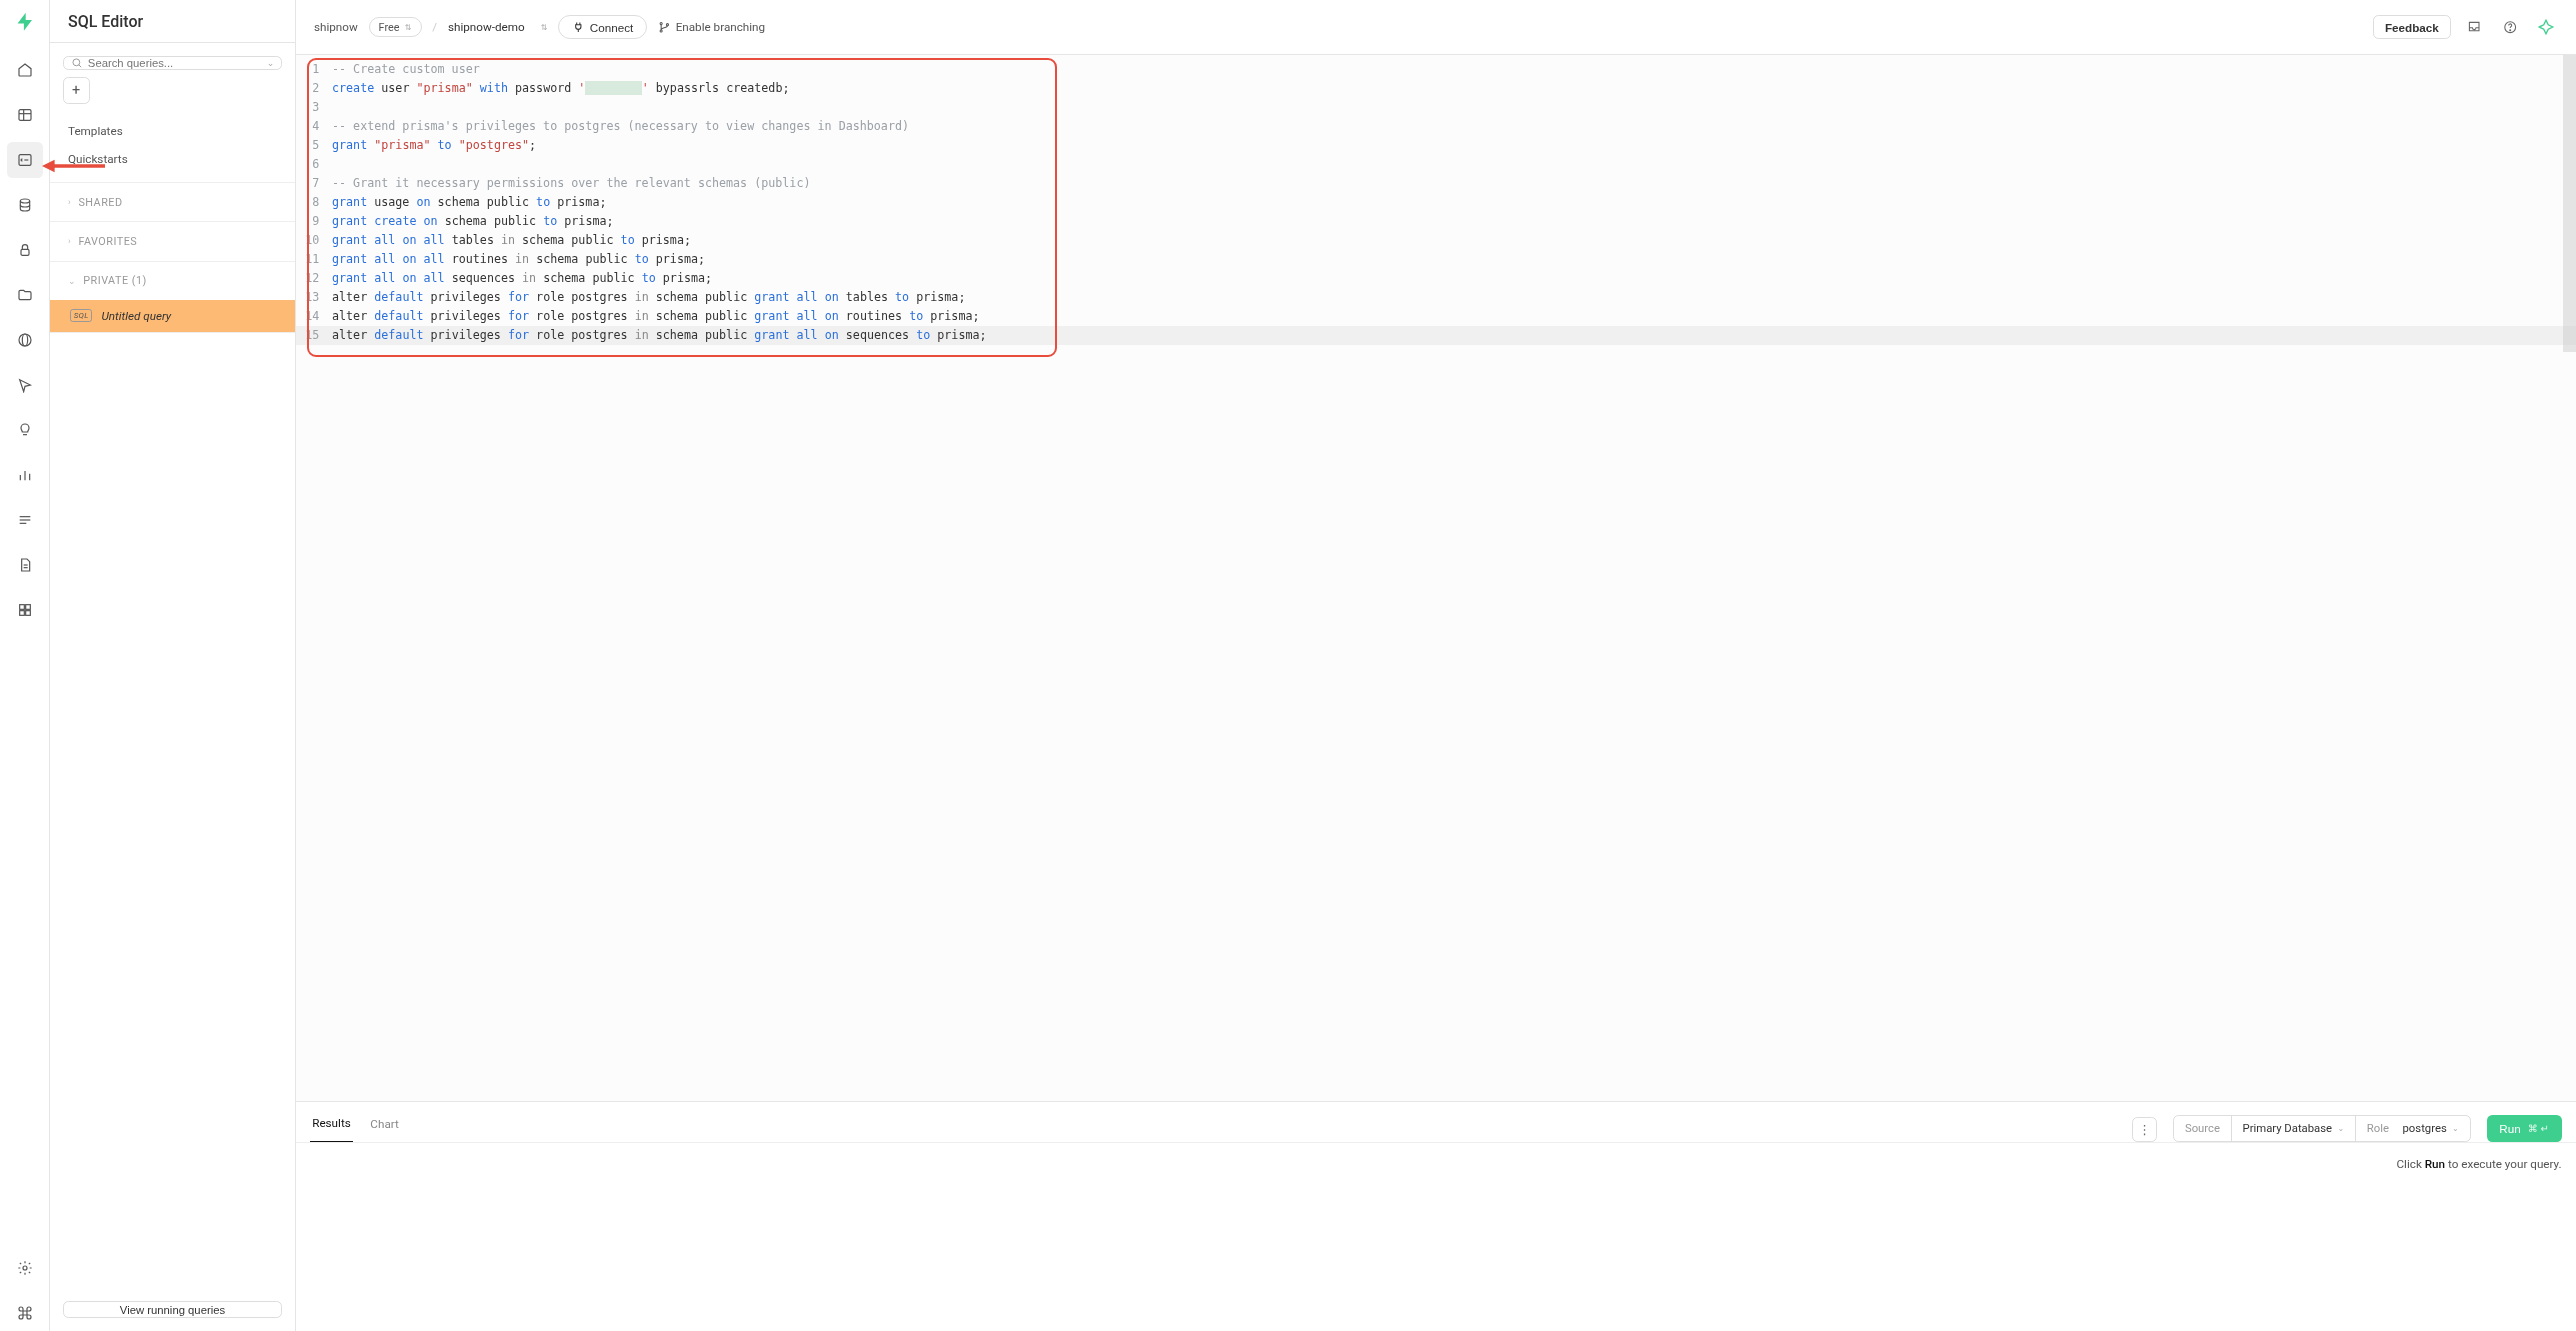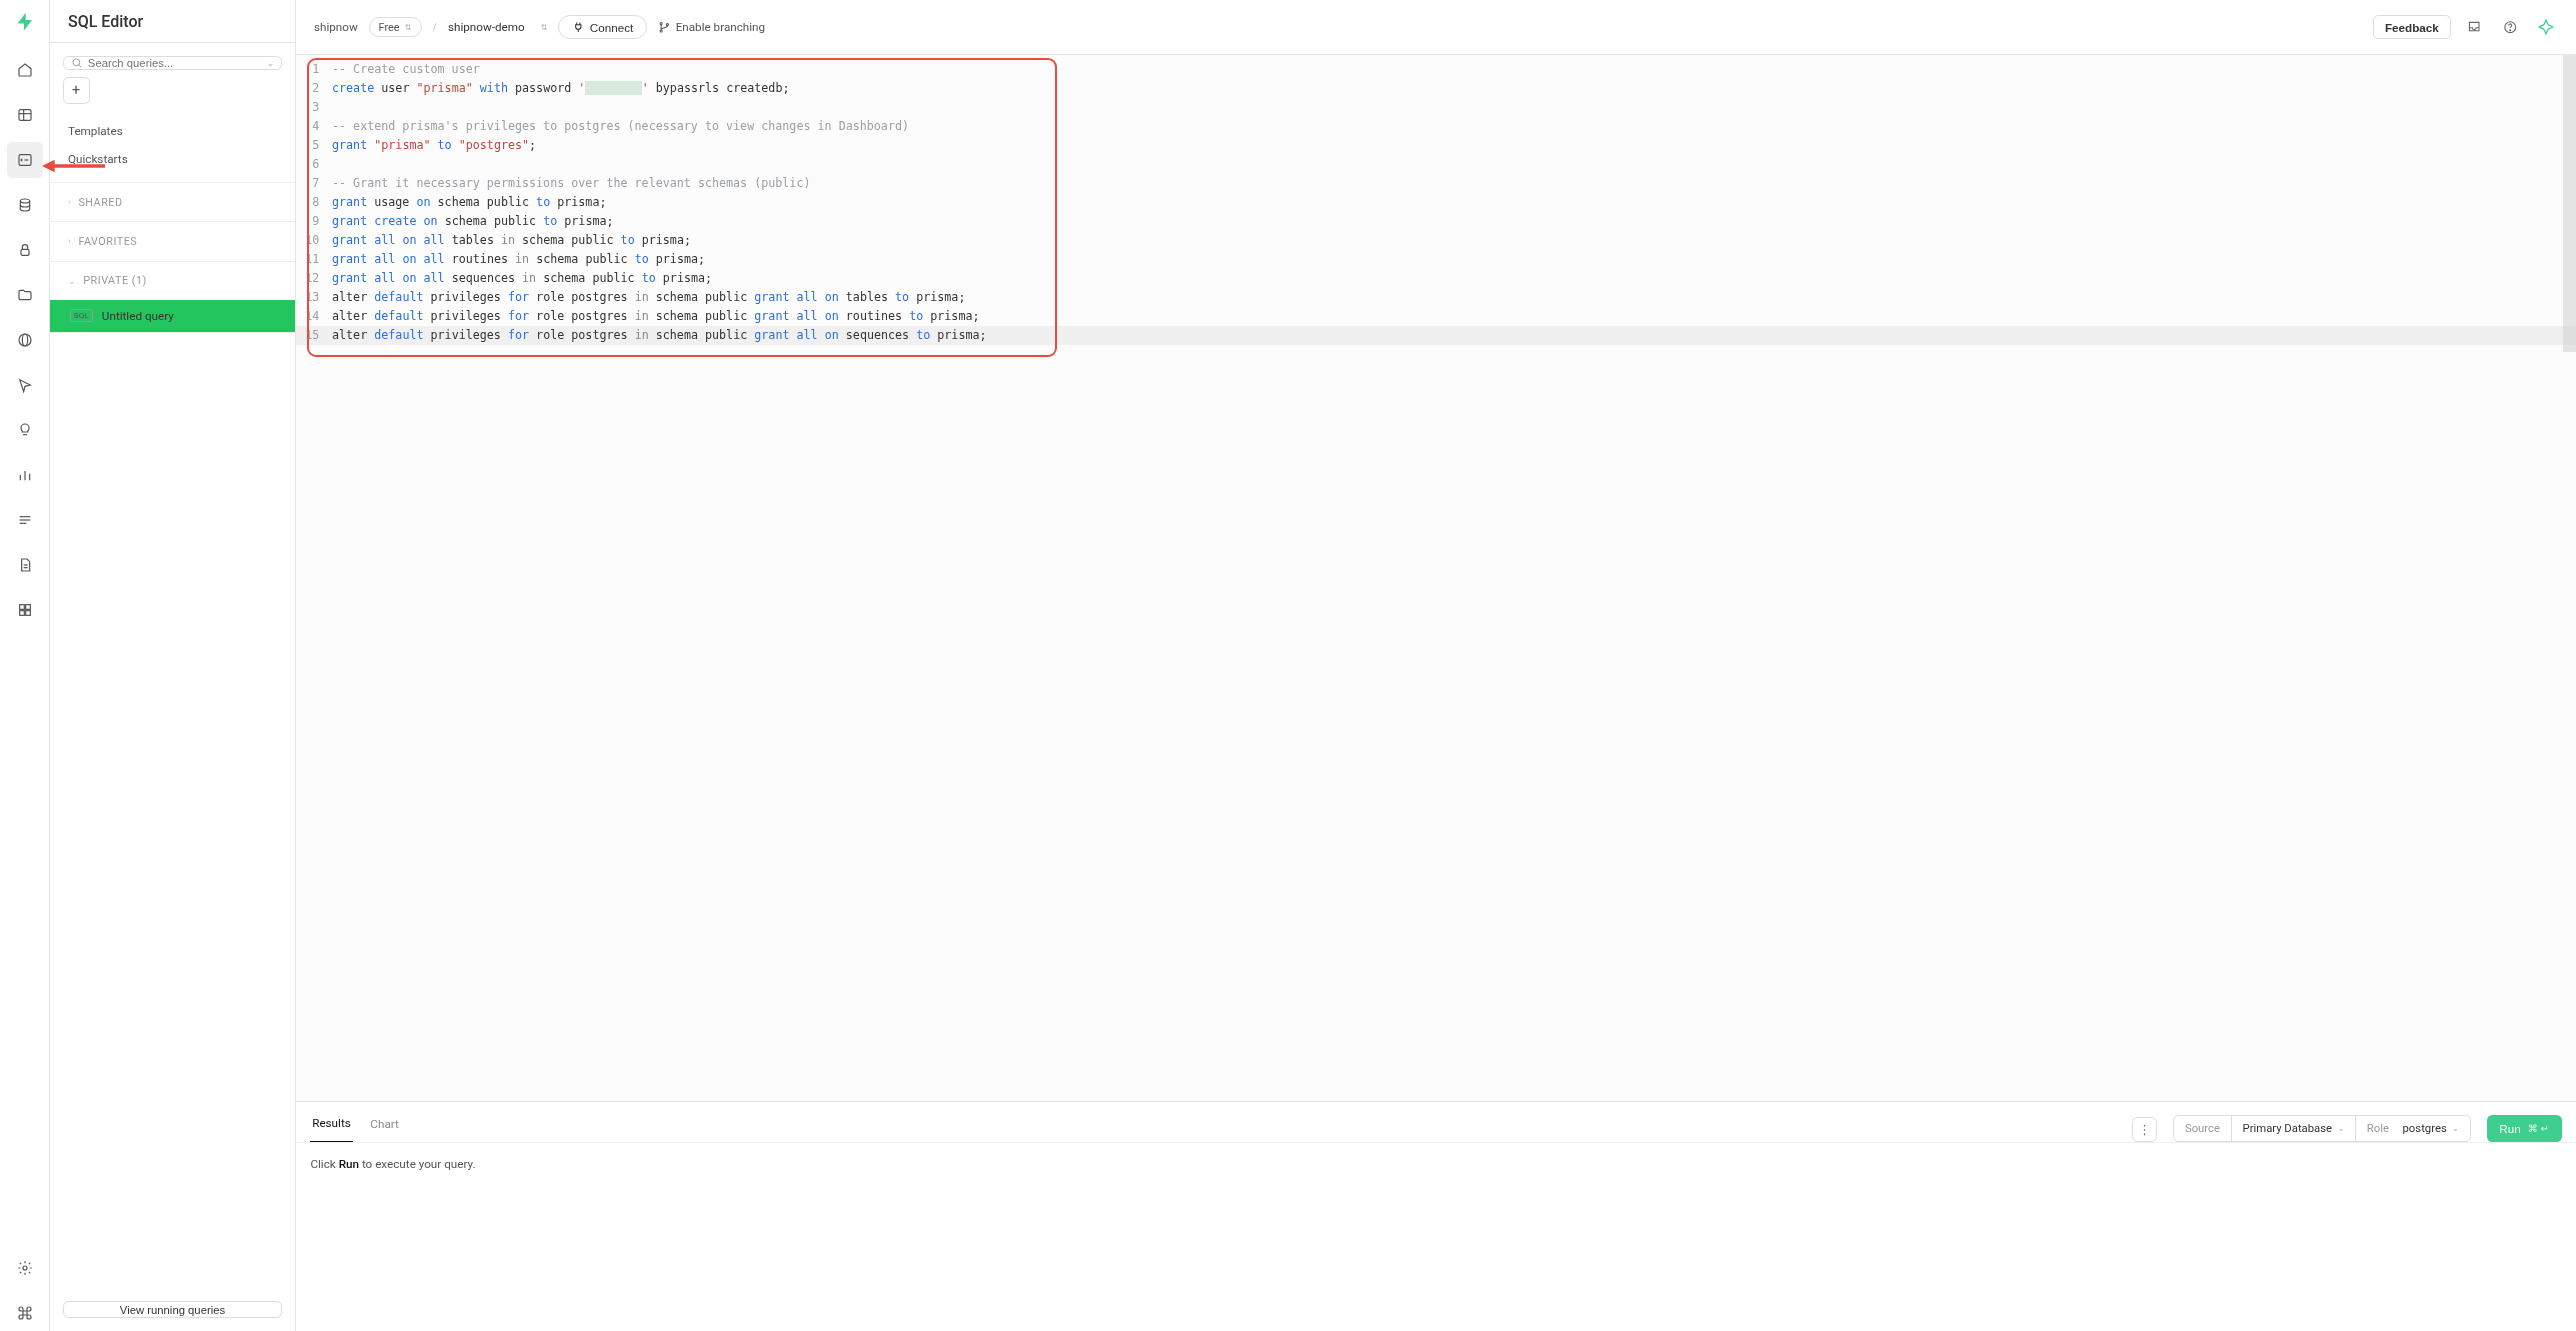--- a/index.html
+++ b/index.html
@@ -20,21 +20,21 @@
 .search-box { flex: 1; display: flex; align-items: center; border: 0.9px solid #ddd; border-radius: 5.4px; padding: 0 7.2px; height: 27px; color: #999; gap: 5.4px; background: #fff; }
 .search-box input { border: none; outline: none; flex: 1; font-size: 11.3px; color: #555; background: transparent; }
 .search-box .chev { font-size: 9px; color: #aaa; }
 .add-btn { width: 27px; height: 27px; border: 0.9px solid #ddd; border-radius: 5.4px; display: flex; align-items: center; justify-content: center; cursor: pointer; color: #555; font-size: 14.4px; }
 .sidebar-links { padding: 3.6px 0 9px 0; border-bottom: 0.9px solid #eee; }
 .sidebar-links .link { padding: 7.2px 18px; font-size: 11.7px; color: #555; cursor: pointer; }
 .sidebar-section { border-bottom: 0.9px solid #eee; }
 .section-head { display: flex; align-items: center; gap: 7.2px; padding: 12.6px 18px; font-size: 10.8px; letter-spacing: 0.5px; color: #999; cursor: pointer; }
 .section-head .chev { font-size: 9px; color: #bbb; }
 .query-item { display: flex; align-items: center; gap: 9px; padding: 9px 18px 9px 20px; font-size: 11.7px; color: #333; cursor: pointer; }
-.query-item.active { background: #22c55e; }
+.query-item.active { background: #fdba74; font-style: italic; }
 .sql-badge { font-size: 8px; border: 0.9px solid #999; border-radius: 2.7px; padding: 0.9px 2.7px; color: #555; letter-spacing: 0.3px; }
 .sidebar-footer { margin-top: auto; padding: 12.6px; }
 .view-running { width: 100%; height: 17px; border: 0.9px solid #ddd; border-radius: 5.4px; background: #fff; font-size: 11.3px; color: #333; cursor: pointer; }
 
 
 .main { flex: 1; display: flex; flex-direction: column; min-width: 0; }
 .topbar { height: 55px; border-bottom: 0.9px solid #e5e5e5; display: flex; align-items: center; padding: 0 18px; gap: 10.8px; }
 .topbar .org { font-size: 11.7px; color: #555; }
 .plan-badge { border: 0.9px solid #ddd; border-radius: 12.6px; padding: 2.7px 9px; font-size: 10.8px; color: #555; display: flex; align-items: center; gap: 5.4px; }
 .plan-badge .ud { font-size: 8px; color: #aaa; }
@@ -72,21 +72,21 @@
 .square-btn { width: 25px; height: 25px; border: 0.9px solid #ddd; border-radius: 5.4px; display: flex; align-items: center; justify-content: center; cursor: pointer; color: #666; font-size: 12.6px; }
 .seg { display: flex; align-items: center; border: 0.9px solid #ddd; border-radius: 5.4px; overflow: hidden; height: 27px; }
 .seg .cell { padding: 0 10.8px; display: flex; align-items: center; gap: 5.4px; font-size: 11.3px; color: #555; height: 100%; }
 .seg .cell + .cell { border-left: 0.9px solid #ddd; }
 .seg .label { color: #999; }
 .seg .val { color: #333; }
 .seg .ud { font-size: 8px; color: #aaa; }
 .run-btn { height: 27px; padding: 0 12.6px; background: #3ecf8e; color: #fff; border: none; border-radius: 5.4px; font-size: 11.7px; display: flex; align-items: center; gap: 7.2px; cursor: pointer; }
 .run-btn .kbd { font-size: 10px; opacity: 0.85; }
 
-.results-body { border-top: 0.9px solid #eee; padding: 14.4px; font-size: 11.7px; color: #555; min-height: 189px; flex-shrink: 0; }
+.results-body { border-top: 0.9px solid #eee; padding: 14.4px; font-size: 11.7px; color: #555; min-height: 189px; flex-shrink: 0; text-align: right; }
 .results-body b { color: #111; font-weight: 500; }
 
 
 .arrow-annot { position: absolute; left: 42px; top: 157px; pointer-events: none; }
 
 svg { display: block; }
 </style>
 </head>
 <body>
 

